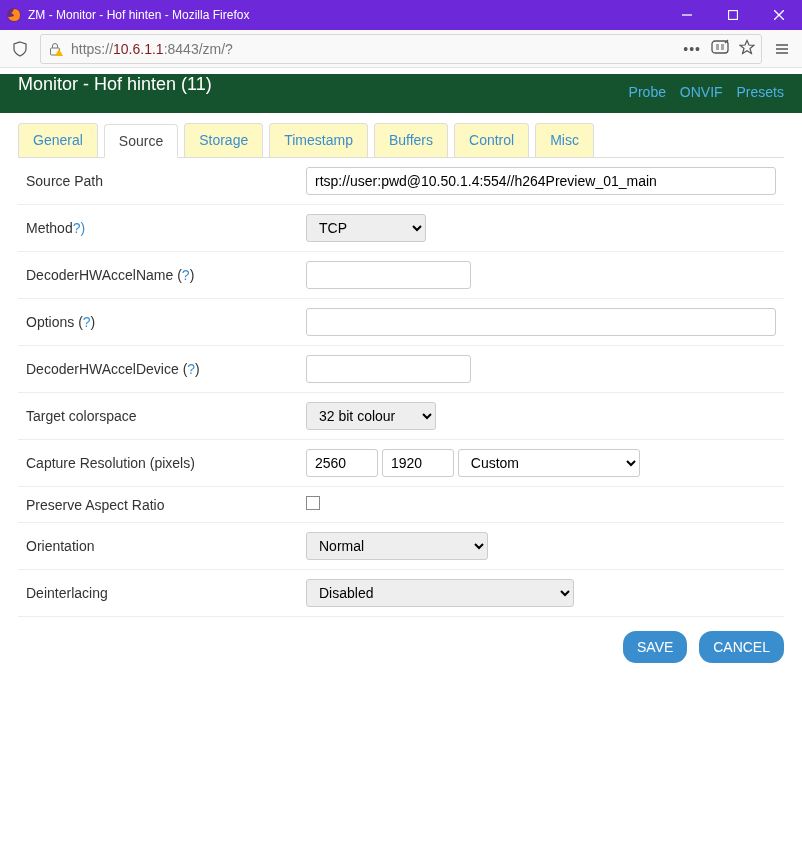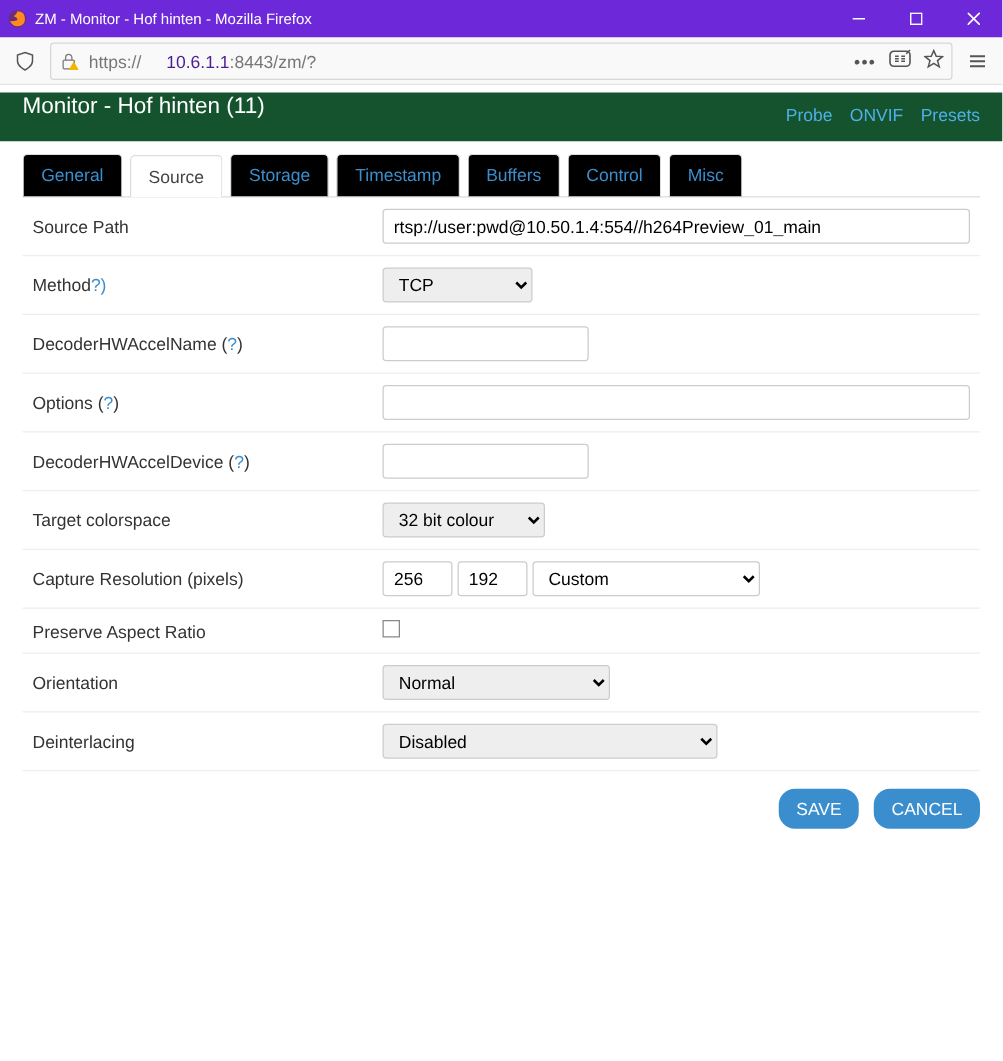--- a/index.html
+++ b/index.html
@@ -12,48 +12,48 @@
   .titlebar .title { flex:1; }
   .titlebar .tb-btn { width:46px; height:30px; display:flex; align-items:center; justify-content:center; }
   .tb-svg { width:10px; height:10px; stroke:#fff; fill:none; }
 
   
   .chrome { background:#f9f9f9; border-bottom:1px solid #e3e3e3; height:38px; display:flex; align-items:center; padding:0 6px; }
   .chr-icon { width:28px; height:28px; display:flex; align-items:center; justify-content:center; border-radius:3px; }
   .urlbox { flex:1; height:30px; border:1px solid #d7d7d7; border-radius:3px; margin:0 6px; display:flex; align-items:center; padding:0 6px; color:#777; font-size:14px; }
   .urlbox .lockwrap { margin-right:8px; display:flex; align-items:center; }
   .urltext { flex:1; white-space:nowrap; overflow:hidden; }
-  .urltext .strong { color:#4c1d95;padding-left:20px; }
+  .urltext .strong { color:#7f1d1d; }
   .url-right { display:flex; align-items:center; gap:10px; margin-left:6px; }
 
   
   .zm-header { background:#14532d; color:#fff; padding:0 18px 18px 18px; position:relative; }
   .zm-links { position:absolute; top:10px; right:18px; font-size:14px; }
   .zm-links a { color:#4fb0e8; text-decoration:none; margin-left:10px; cursor:pointer; }
   .zm-title { font-size:18px; font-weight:400; margin-top:6px; }
 
   
   .content { padding:10px 18px; }
 
   
   .tabs { display:flex; }
-  .tab { border:1px solid #ddd; border-bottom:none; background:#000000; color:#3b8ece; padding:8px 14px; border-radius:4px 4px 0 0; margin-right:6px; cursor:pointer; font-size:14px; }
+  .tab { border:1px solid #ddd; border-bottom:none; background:#fef9c3; color:#3b8ece; padding:8px 14px; border-radius:4px 4px 0 0; margin-right:6px; cursor:pointer; font-size:14px; }
   .tab.active { background:#fff; color:#444; position:relative; top:1px; border-bottom:1px solid #fff; }
   .tab-body { border-top:1px solid #ddd; }
 
   
   .row { display:flex; align-items:center; padding:9px 8px; border-bottom:1px solid #eee; }
   .row .label { width:280px; color:#333; font-size:14px; }
   .row .ctl { flex:1; }
   .help { color:#3b8ece; cursor:pointer; }
 
   input[type=text], select, input[type=number] { border:1px solid #ccc; border-radius:3px; background:#fff; height:28px; padding:3px 8px; font-size:14px; font-family:inherit; }
   input[type=text].full { width:100%; }
   select { background:#eee; }
-  .num { width:56px; }
+  .num { width:72px; }
   .medsel { width:182px; }
 
   .checkbox { width:14px; height:14px; border:1px solid #888; display:inline-block; }
 
   .btn-row { text-align:right; padding:14px 0; }
   .btn { background:#3b8ece; color:#fff; border:none; padding:8px 14px; border-radius:13px; font-size:14px; margin-left:8px; cursor:pointer; }
 
   .dots { letter-spacing:1px; }
 </style>
 </head>

